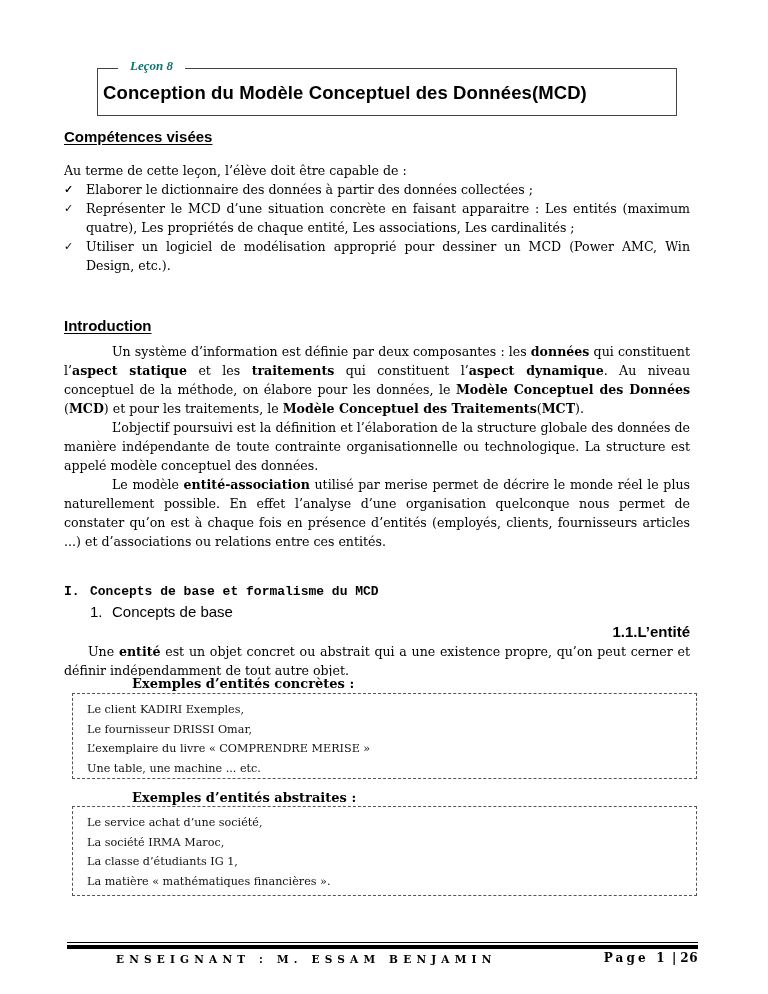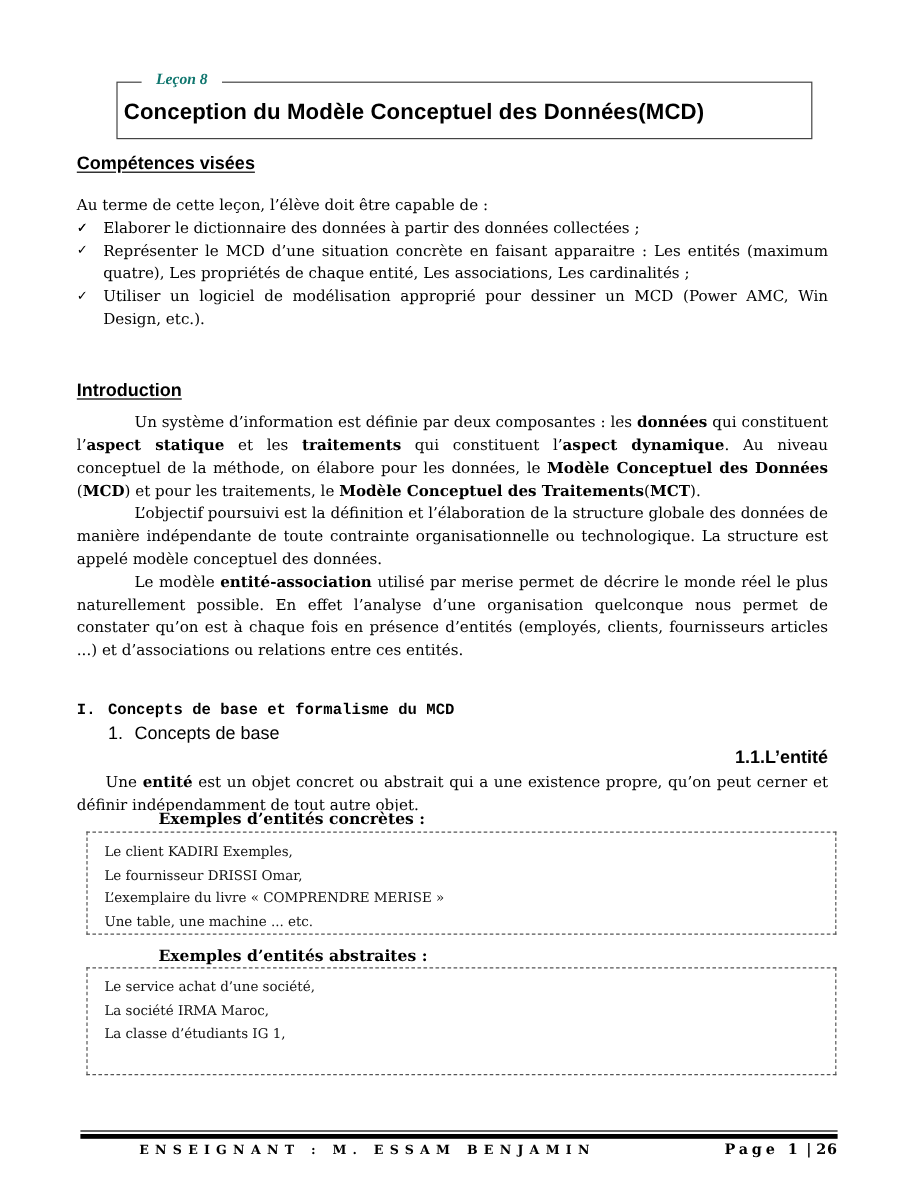--- a/index.html
+++ b/index.html
@@ -116,20 +116,21 @@
     <li>Une table, une machine ... etc.</li>
   </ul>
 </div>
 <div class="example-label" style="top:676px;">Exemples d’entités concrètes :</div>
 
 <div class="dash-box" style="top:806px; height:90px;">
   <ul>
     <li>Le service achat d’une société,</li>
     <li>La société IRMA Maroc,</li>
     <li>La classe d’étudiants IG 1,</li>
+    <li>La matière « mathématiques financières ».</li>
   </ul>
 </div>
 <div class="example-label" style="top:790px;">Exemples d’entités abstraites :</div>
 
 <div class="footer-thin"></div>
 <div class="footer-thick"></div>
 <div class="footer-author">ENSEIGNANT : M. ESSAM BENJAMIN</div>
 <div class="footer-page"><span>Page</span> <span>1</span><span class="sep">|</span><span class="total">26</span></div>
 
 </body></html>

